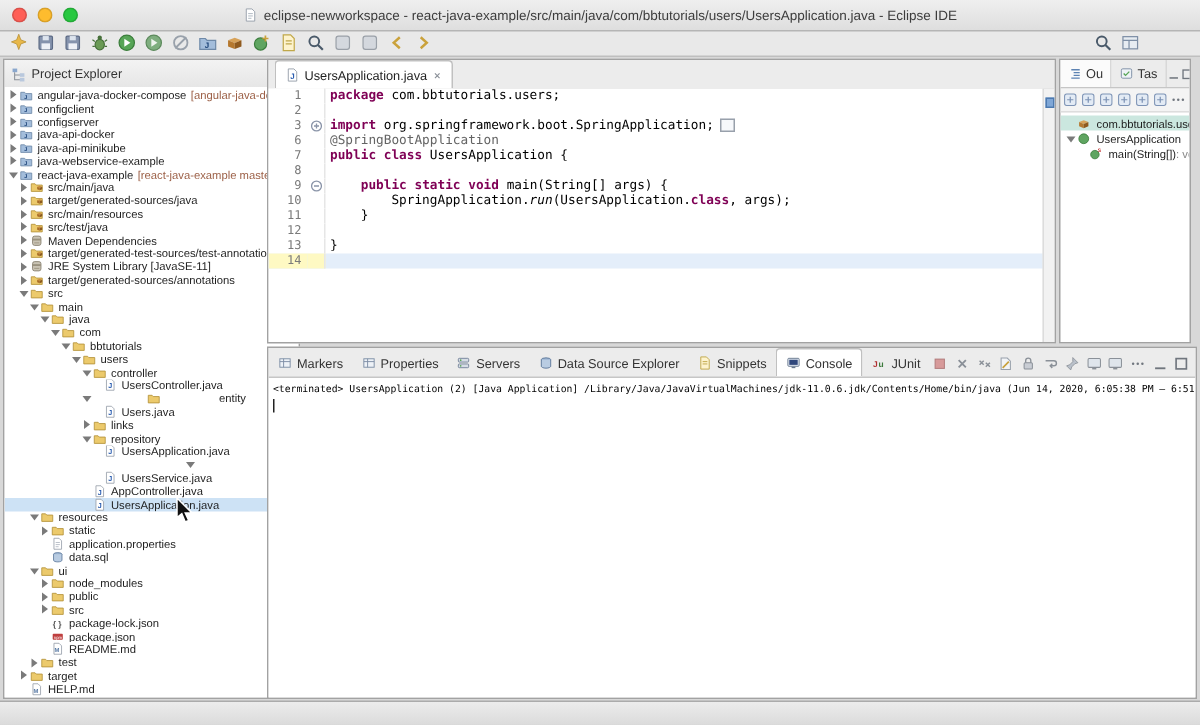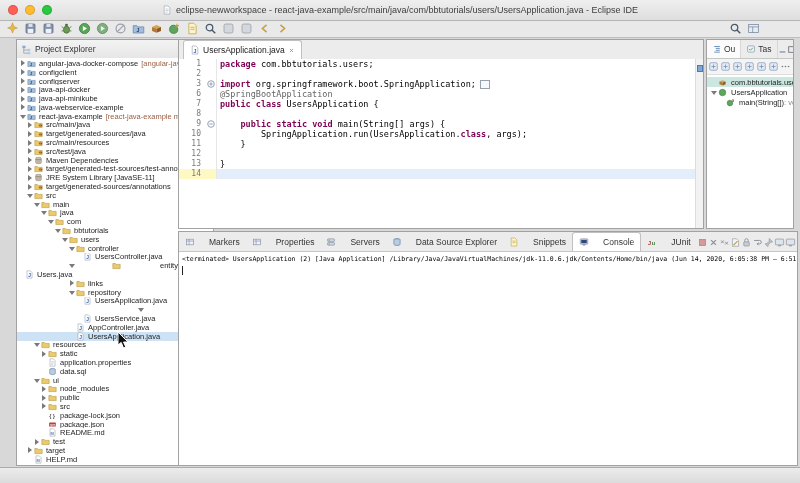--- a/index.html
+++ b/index.html
@@ -14,21 +14,21 @@
   .titlewrap{position:absolute;left:0;right:0;top:0;height:20px;display:flex;align-items:center;justify-content:center;gap:4px}
   .wintitle{font-size:9px;color:#3d3d3d;white-space:nowrap}
   
   .toolbar{position:absolute;left:0;top:20px;right:0;height:18px;background:#e9e9e9;border-bottom:1px solid #bfbfbf;
            display:flex;align-items:center;justify-content:space-between;padding:0 4px;box-sizing:border-box;z-index:4}
   .tbgroup{display:flex;align-items:center;gap:1px}
   .tbgroup.right{margin-right:34px}
   .tbi{width:17px;height:16px;display:flex;align-items:center;justify-content:center;border-radius:3px}
   
   .pane{position:absolute;background:#fff;border:1px solid #a2a2a2;box-sizing:border-box;overflow:hidden}
-  #explorer{left:16px;top:39px;width:198px;height:427px}
+  #explorer{left:2px;top:39px;width:198px;height:427px}
   #editor{left:178px;top:39px;width:526px;height:190px}
   #outline{left:706px;top:39px;width:88px;height:190px}
   #console{left:178px;top:231px;width:620px;height:235px}
   .pane-header{height:18px;background:linear-gradient(#f3f3f3,#e6e6e6);border-bottom:1px solid #c6c6c6;
                display:flex;align-items:center;font-size:8.5px;color:#333;padding:0 4px;gap:3px}
   
   .tree{position:absolute;left:0;right:0;top:18px;bottom:0;padding-top:1px;overflow:hidden;background:#fff}
   .trow{display:flex;align-items:center;height:8.8px;font-size:7.5px;white-space:nowrap;overflow:hidden;color:#1d1d1d}
   .trow.sel{background:#cde2f5}
   .tri{width:8px;height:8px;flex:0 0 8px;position:relative}
@@ -44,41 +44,41 @@
         border-bottom:none;font-size:8.5px;color:#222;margin-left:4px;border-radius:3px 3px 0 0}
   .codewrap{position:absolute;top:19px;left:0;right:7px;bottom:0;background:#fff;
             font-family:"DejaVu Sans Mono",monospace;font-size:8.5px}
   .cline{display:flex;height:10px;line-height:10px;align-items:center}
   .cline.cur{background:#e4eefa}
   .cline.cur .ln,.cline.cur .fold{background:#fef9c3}
   .cline.cur .ctext{box-shadow:inset 1.2px 0 0 #111}
   .ln{flex:0 0 22px;text-align:right;padding-right:4px;color:#7a7a7a;background:#fff;font-size:8px}
   .fold{flex:0 0 11px;display:flex;align-items:center;justify-content:center;background:#fff;border-right:1px solid #e6e6e6;height:100%}
   .ctext{white-space:pre;padding-left:3px}
-  .kw{color:#7f0055;font-weight:bold}.an{color:#646464}.it{color:#000}.pl{color:#000}
+  .kw{color:#7f0055;font-weight:bold}.an{color:#646464}.it{font-style:italic;color:#000}.pl{color:#000}
   .foldbox{display:inline-block;width:8px;height:7px;border:1px solid #98a0ab;background:#f6f8fb;margin-left:4px;vertical-align:middle}
   .oruler{position:absolute;top:19px;right:0;bottom:0;width:7px;background:#f2f2f2;border-left:1px solid #dcdcdc}
   .omark{position:absolute;top:6px;left:1px;width:4px;height:5px;background:#7fa7d7;border:1px solid #4d7ab0}
   
   .vtabs{height:18px;display:flex;align-items:center;background:#ececec;border-bottom:1px solid #c6c6c6;font-size:8.5px}
   .vtab{display:flex;align-items:center;gap:2px;padding:0 5px;height:100%;color:#333;border-right:1px solid #d8d8d8}
   .vtab.sel{background:#fbfbfb}
   .vspacer{flex:1}
   .vtoolbar{height:15px;display:flex;justify-content:flex-end;align-items:center;gap:1px;padding:0 2px;
             background:#f4f4f4;border-bottom:1px solid #ddd}
   .oti{width:14px;height:13px;display:flex;align-items:center;justify-content:center}
   .oitems{padding-top:2px}
   .orow{display:flex;align-items:center;height:10px;font-size:7.5px;white-space:nowrap;overflow:hidden;padding-left:3px;color:#1d1d1d}
   .orow.sel{background:#cbe7df}
   .osuffix{color:#888}
   .oicon{flex:0 0 11px;height:10px;display:flex;align-items:center;margin-right:2px}
   
   .ctabs{height:19px;display:flex;align-items:flex-end;background:#ececec;border-bottom:1px solid #c6c6c6;
          font-size:8.5px;overflow:hidden;padding-right:2px}
-  .btab{display:flex;align-items:center;gap:14px;padding:0 6px;height:18px;color:#333;white-space:nowrap}
+  .btab{display:flex;align-items:center;gap:3px;padding:0 6px;height:18px;color:#333;white-space:nowrap}
   .btab.sel{background:#fff;border:1px solid #c0c0c0;border-bottom:none;border-radius:3px 3px 0 0}
   .cspacer{flex:1}
   .cti{width:15px;height:15px;display:flex;align-items:center;justify-content:center;margin-bottom:1px}
   .cbody{position:absolute;top:20px;left:0;right:0;bottom:0;background:#fff;
          font-family:"DejaVu Sans Mono",monospace;font-size:6.5px;color:#000}
   .chead{padding:3px 3px 0 3px;white-space:nowrap;overflow:hidden}
   .ccaret{margin:3px 0 0 3px;width:1px;height:9px;background:#222}
   
   .statusbar{position:absolute;left:0;right:0;top:467px;height:16px;background:linear-gradient(#ececec,#dadada);
              border-top:1px solid #ababab}
@@ -474,21 +474,21 @@
       </div>
       <div class="trow" style="padding-left: 51px; gap: 36px;">
         <span class="tri e"></span>
         <span class="ticon">
           <svg viewBox="0 0 16 16" width="9" height="9">
             <path d="M1.5 4.5h4.5L7.5 6h7v7.5h-13z" fill="#ecca6c" stroke="#b3923a"></path>
           </svg>
         </span>
         <span class="tlabel">entity</span>
       </div>
-      <div class="trow" style="">
+      <div class="trow" style="padding-left: 58px;">
         <span class="tri n"></span>
         <span class="ticon">
           <svg viewBox="0 0 16 16" width="9" height="9">
             <path d="M3.5 1.5h6l3 3v10h-9z" fill="#fff" stroke="#98a0ab"></path>
             <text x="5.6" y="12" font-size="8.5" font-weight="bold" fill="#2a5db0">J</text>
           </svg>
         </span>
         <span class="tlabel">Users.java</span>
       </div>
       <div class="trow" style="padding-left: 51px;">

